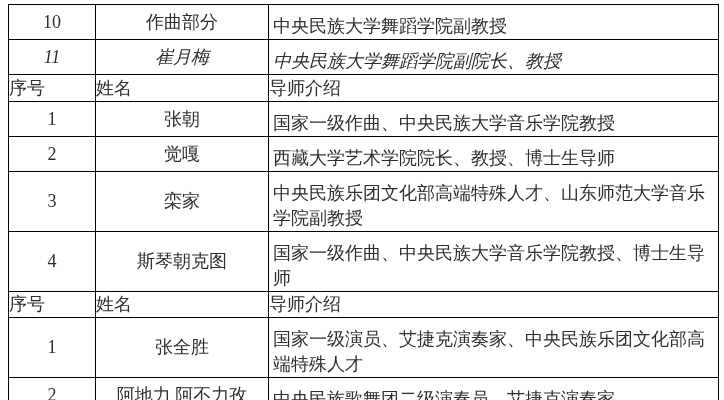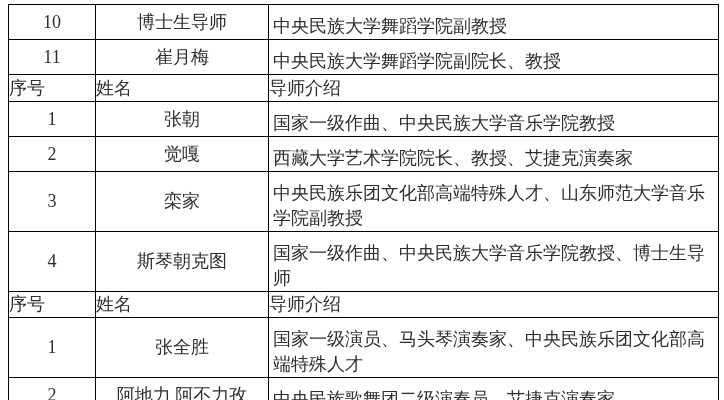--- a/index.html
+++ b/index.html
@@ -41,41 +41,41 @@
     text-align: left;
     padding: 9px 3px 0 4px;
   }
   td.section {
     text-align: center;
     font-weight: bold;
   }
   td.colhead {
     text-align: left;
   }
-  tr.h24 { height: 24px; }
+  tr.h24 { height: 24px; font-style: italic; }
   tr.h25 { height: 25px; }
   tr.h26 { height: 26px; }
   tr.h27 { height: 27px; }
   tr.h51 { height: 51px; }
   tr.h52 { height: 52px; }
 </style>
 </head>
 <body>
 
 <table class="mentor-table">
   <colgroup>
     <col class="c-seq">
     <col class="c-name">
     <col class="c-intro">
   </colgroup>
   <tbody>
 
     <tr class="h25">
       <td class="seq">10</td>
-      <td class="name">博士生导师</td>
+      <td class="name">作曲部分</td>
       <td class="intro">中央民族大学舞蹈学院副教授</td>
     </tr>
     <tr class="h24">
       <td class="seq">11</td>
       <td class="name">崔月梅</td>
       <td class="intro">中央民族大学舞蹈学院副院长、教授</td>
     </tr>
 
     <tr class="h27">
       <td class="colhead">序号</td>
@@ -83,42 +83,42 @@
       <td class="colhead">导师介绍</td>
     </tr>
     <tr class="h26">
       <td class="seq">1</td>
       <td class="name">张朝</td>
       <td class="intro">国家一级作曲、中央民族大学音乐学院教授</td>
     </tr>
     <tr class="h26">
       <td class="seq">2</td>
       <td class="name">觉嘎</td>
-      <td class="intro">西藏大学艺术学院院长、教授、艾捷克演奏家</td>
+      <td class="intro">西藏大学艺术学院院长、教授、博士生导师</td>
     </tr>
     <tr class="h52">
       <td class="seq">3</td>
       <td class="name">栾家</td>
       <td class="intro">中央民族乐团文化部高端特殊人才、山东师范大学音乐学院副教授</td>
     </tr>
     <tr class="h51">
       <td class="seq">4</td>
       <td class="name">斯琴朝克图</td>
       <td class="intro">国家一级作曲、中央民族大学音乐学院教授、博士生导师</td>
     </tr>
 
     <tr class="h26">
       <td class="colhead">序号</td>
       <td class="colhead">姓名</td>
       <td class="colhead">导师介绍</td>
     </tr>
     <tr class="h52">
       <td class="seq">1</td>
       <td class="name">张全胜</td>
-      <td class="intro">国家一级演员、马头琴演奏家、中央民族乐团文化部高端特殊人才</td>
+      <td class="intro">国家一级演员、艾捷克演奏家、中央民族乐团文化部高端特殊人才</td>
     </tr>
     <tr class="h26">
       <td class="seq">2</td>
       <td class="name">阿地力 阿不力孜</td>
       <td class="intro">中央民族歌舞团二级演奏员、艾捷克演奏家</td>
     </tr>
   </tbody>
 </table>
 
 </body></html>

